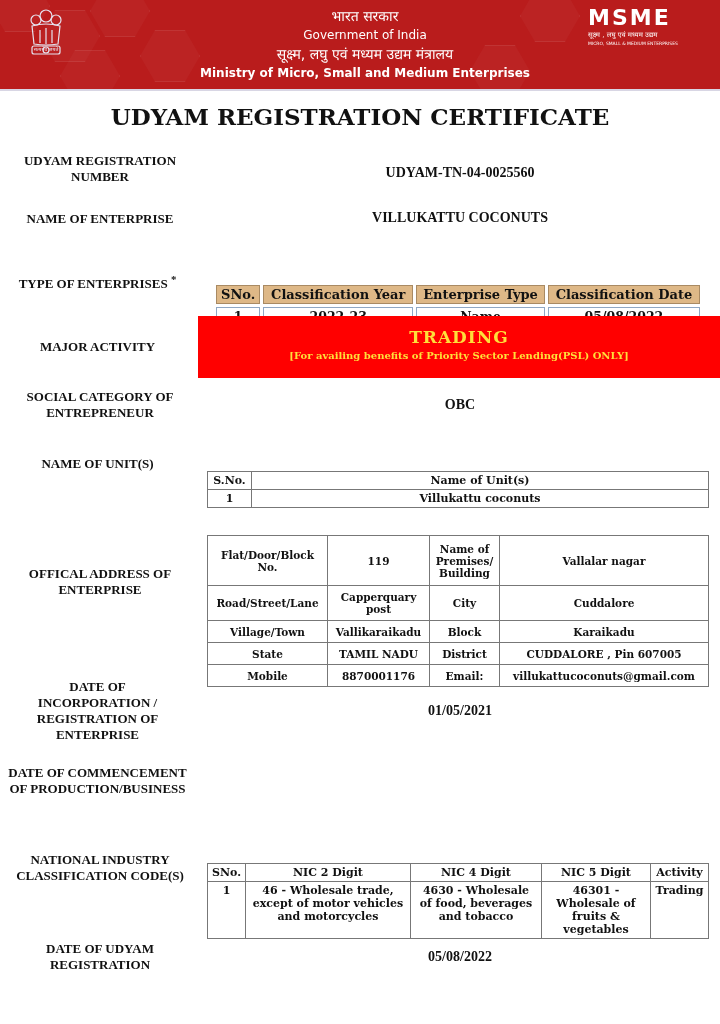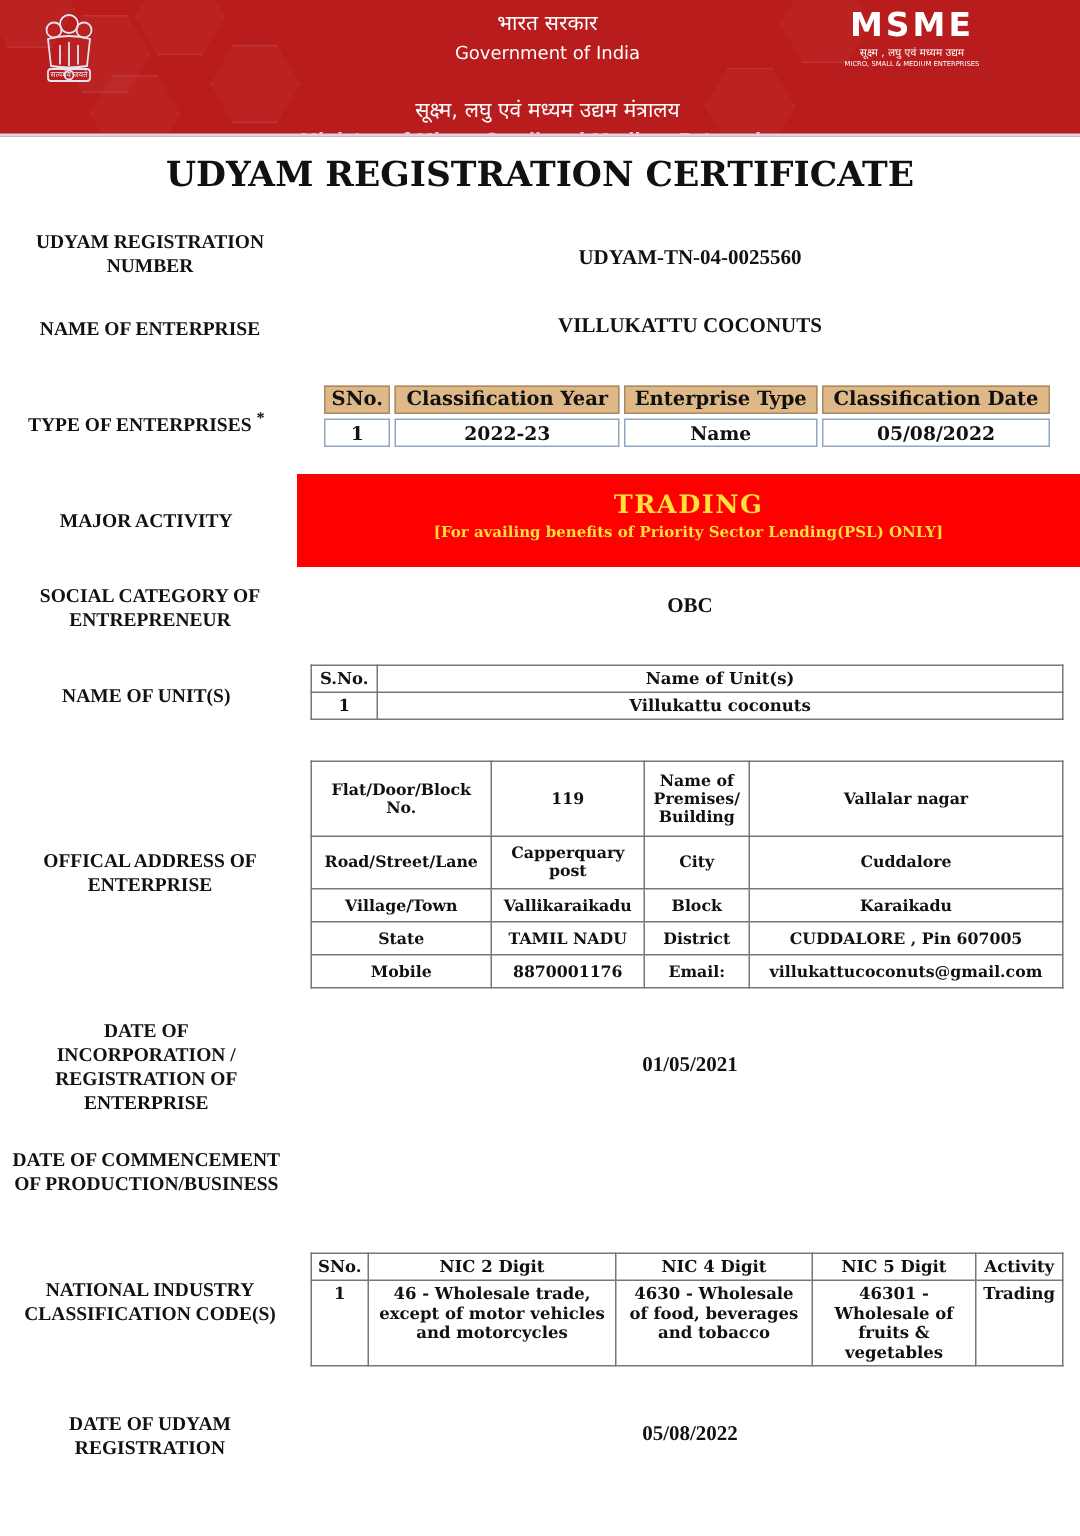--- a/index.html
+++ b/index.html
@@ -14,36 +14,36 @@
   }
   .hex { position: absolute; border: 1px solid rgba(255,255,255,0.08); width: 60px; height: 52px;
     clip-path: polygon(25% 0, 75% 0, 100% 50%, 75% 100%, 25% 100%, 0 50%); background: rgba(255,255,255,0.03); }
   .emblem { position: absolute; left: 22px; top: 6px; width: 48px; height: 70px; }
   .emblem-cap { position: absolute; left: 14px; top: 46px; width: 64px; text-align: center;
     font-family: "DejaVu Sans", sans-serif; font-size: 5px; color: #e8e6f2; }
   .banner-center { position: absolute; left: 150px; top: 6px; width: 430px; text-align: center; color: #fff;
     font-family: "DejaVu Sans", "Liberation Sans", sans-serif; }
   .b-hindi1 { font-size: 14px; line-height: 20px; }
   .b-eng1 { font-size: 12px; line-height: 18px; }
-  .b-hindi2 { font-size: 14px; line-height: 20px; margin-top: 20px; }
+  .b-hindi2 { font-size: 14px; line-height: 20px; }
   .b-eng2 { font-size: 12px; line-height: 18px; font-weight: bold; }
-  .msme-logo { position: absolute; left: 552px; top: 6px; width: 112px; text-align: center; color: #fff; }
+  .msme-logo { position: absolute; left: 588px; top: 6px; width: 112px; color: #fff; }
   .msme-word { font-family: "DejaVu Sans", sans-serif; font-size: 22px; font-weight: bold; letter-spacing: 2px; line-height: 24px; }
   .msme-hindi { font-family: "DejaVu Sans", sans-serif; font-size: 7px; line-height: 10px; }
   .msme-eng { font-family: "DejaVu Sans", sans-serif; font-size: 4.5px; line-height: 8px; white-space: nowrap; }
 
   .title { position: absolute; left: 0; top: 103px; width: 720px; text-align: center;
     font-family: "DejaVu Serif", serif; font-weight: bold; font-size: 23px; letter-spacing: 0px; }
 
   .lbl { position: absolute; text-align: center; font-weight: bold; font-size: 13px; line-height: 16px;
     font-family: "Liberation Serif", "DejaVu Serif", serif; }
   .val { position: absolute; text-align: center; font-weight: bold; font-size: 14px;
     font-family: "Liberation Serif", "DejaVu Serif", serif; }
 
-  table { border-collapse: collapse; position: absolute; }
+  table { border-collapse: collapse; position: absolute; margin-top: 28px; }
   .type-table { left: 213px; top: 254px; width: 490px; border-collapse: separate; border-spacing: 3px; }
   .type-table th { background: #deb887; border: 1px solid #a98a63; font-size: 13px; font-weight: bold; padding: 1px 3px; white-space: nowrap;
     font-family: "DejaVu Serif", serif; }
   .type-table td { border: 1px solid #8fa7c4; font-size: 12.5px; font-weight: bold; text-align: center; padding: 1px 3px;
     font-family: "DejaVu Serif", serif; }
 
   .activity-box { position: absolute; left: 198px; top: 316px; width: 522px; height: 62px; background: #ff0000;
     text-align: center; color: #ffdf3a; font-weight: bold; font-family: "DejaVu Serif", serif; }
   .act-main { font-size: 17px; line-height: 22px; margin-top: 10px; letter-spacing: 1px; }
   .act-sub { font-size: 10px; line-height: 16px; }

